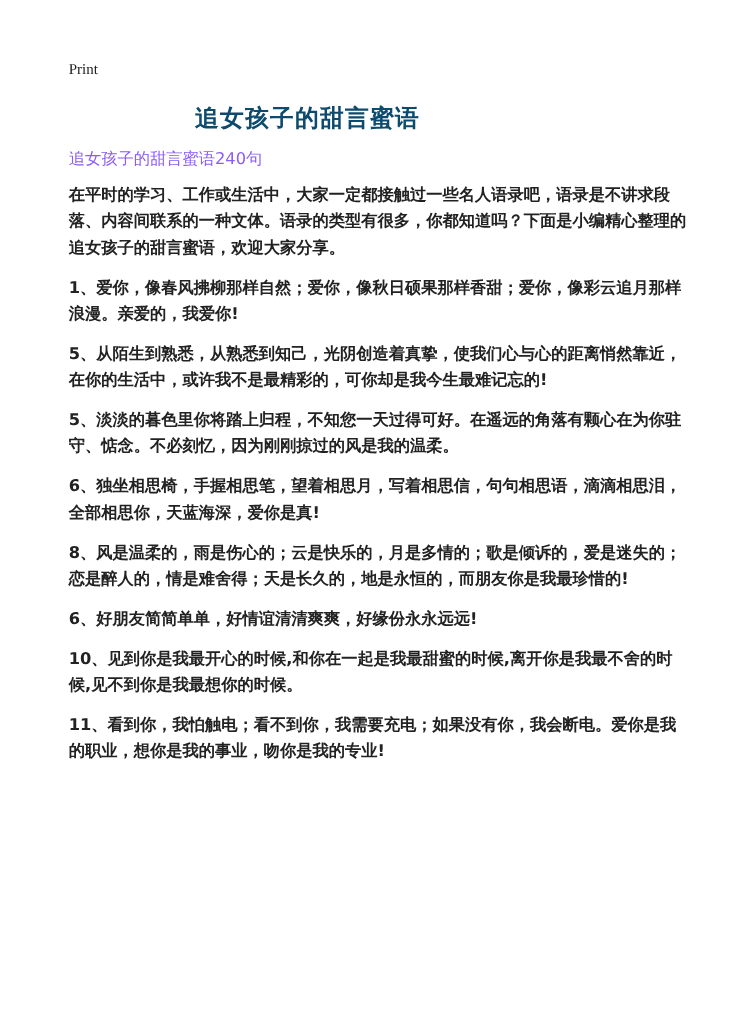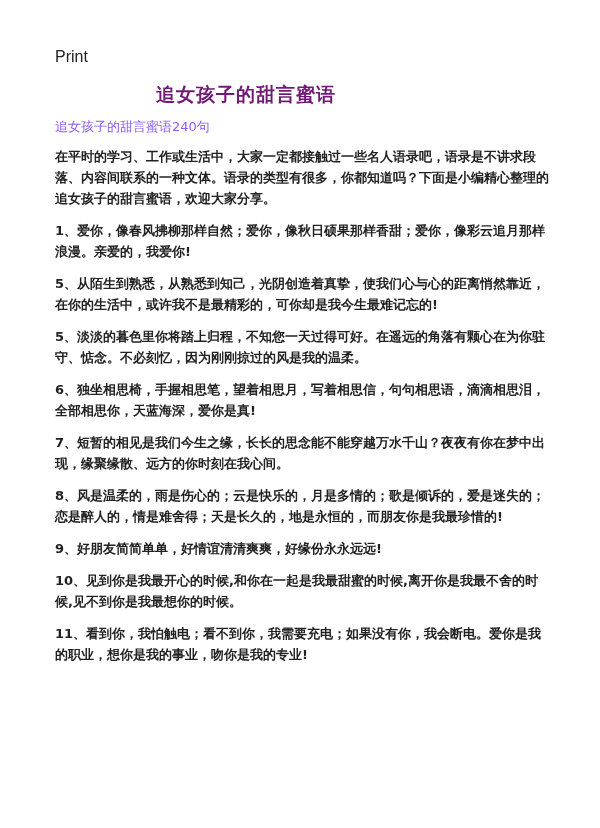--- a/index.html
+++ b/index.html
@@ -1,36 +1,35 @@
 <!DOCTYPE html>
 <html><head>
   <meta charset="utf-8">
   <style>
     html, body { margin: 0; padding: 0; background: #ffffff; }
     body { width: 600px; height: 828px; overflow: hidden; position: relative;
            font-family: "DejaVu Sans", "Liberation Sans", sans-serif; color: #111; }
-    .print-label { position: absolute; left: 55px; top: 48px; font-family: Liberation Sans, sans-serif;
-                   font-size: 16px; color: #222; }
+    .print-label { position: absolute; left: 55px; top: 48px; font-family: Liberation Serif, serif;
+                   font-size: 12px; color: #222; }
     .doc-title { position: absolute; left: 0; width: 492px; top: 82px; text-align: center;
-                 font-size: 19px; font-weight: bold; letter-spacing: 1px; color: #701a75; }
+                 font-size: 19px; font-weight: bold; letter-spacing: 1px; color: #0c4a6e; }
     .subtitle { position: absolute; left: 55px; top: 118px; font-size: 13px; color: #8b5cf6; }
     .content { position: absolute; left: 55px; top: 146px; width: 495px; font-weight: bold; }
     .para { font-size: 13px; line-height: 21px; margin: 0 0 11px 0; color: #222; word-break: break-all; }
   </style>
 </head>
 <body>
 
 <div class="print-label">Print</div>
 <div class="doc-title">追女孩子的甜言蜜语</div>
 <div class="subtitle">追女孩子的甜言蜜语240句</div>
 
 <div class="content">
   <p class="para">在平时的学习、工作或生活中，大家一定都接触过一些名人语录吧，语录是不讲求段落、内容间联系的一种文体。语录的类型有很多，你都知道吗？下面是小编精心整理的追女孩子的甜言蜜语，欢迎大家分享。</p>
   <p class="para">1、爱你，像春风拂柳那样自然；爱你，像秋日硕果那样香甜；爱你，像彩云追月那样浪漫。亲爱的，我爱你!</p>
   <p class="para">5、从陌生到熟悉，从熟悉到知己，光阴创造着真挚，使我们心与心的距离悄然靠近，在你的生活中，或许我不是最精彩的，可你却是我今生最难记忘的!</p>
   <p class="para">5、淡淡的暮色里你将踏上归程，不知您一天过得可好。在遥远的角落有颗心在为你驻守、惦念。不必刻忆，因为刚刚掠过的风是我的温柔。</p>
   <p class="para">6、独坐相思椅，手握相思笔，望着相思月，写着相思信，句句相思语，滴滴相思泪，全部相思你，天蓝海深，爱你是真!</p>
-  <p class="para">7、短暂的相见是我们今生之缘，长长的思念能不能穿越万水千山？夜夜有你在梦中出现，缘聚缘散、远方的你时刻在我心间。</p>
   <p class="para">8、风是温柔的，雨是伤心的；云是快乐的，月是多情的；歌是倾诉的，爱是迷失的；恋是醉人的，情是难舍得；天是长久的，地是永恒的，而朋友你是我最珍惜的!</p>
-  <p class="para">9、好朋友简简单单，好情谊清清爽爽，好缘份永永远远!</p>
+  <p class="para">6、好朋友简简单单，好情谊清清爽爽，好缘份永永远远!</p>
   <p class="para">10、见到你是我最开心的时候,和你在一起是我最甜蜜的时候,离开你是我最不舍的时候,见不到你是我最想你的时候。</p>
   <p class="para">11、看到你，我怕触电；看不到你，我需要充电；如果没有你，我会断电。爱你是我的职业，想你是我的事业，吻你是我的专业!</p>
 </div>
 
 </body></html>

